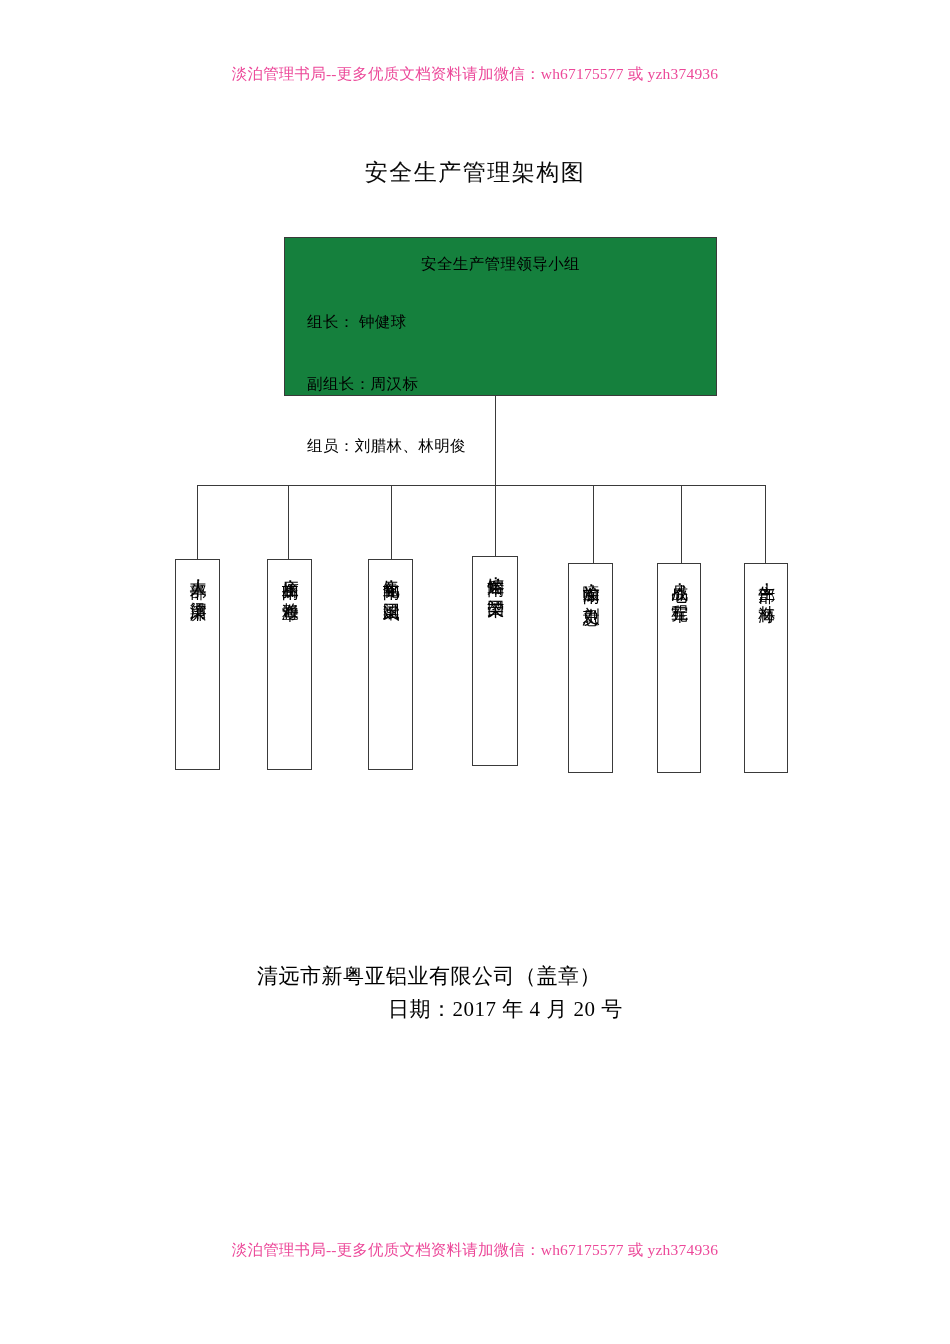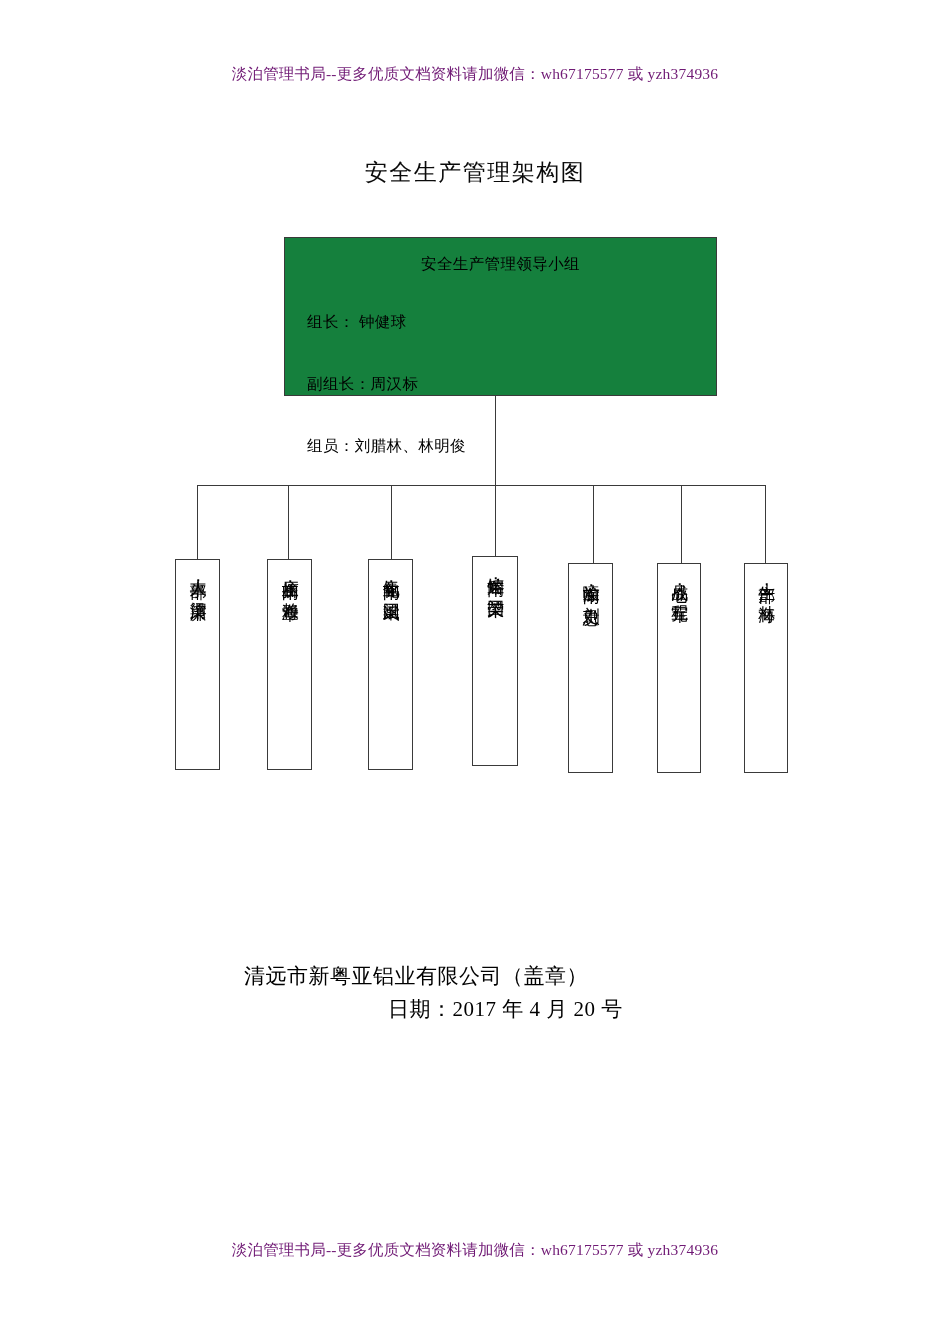--- a/index.html
+++ b/index.html
@@ -21,21 +21,21 @@
 
   
   .watermark {
     position: absolute;
     left: 0;
     width: 950px;
     text-align: center;
     font-size: 15.5px;
     letter-spacing: 0.2px;
     white-space: nowrap;
-    color: #701a75;
+    color: #ec4899;
   }
   .watermark-top { top: 64px; }
   .watermark-bottom { top: 1240px; }
 
   
   .doc-title {
     position: absolute;
     left: 0;
     top: 157px;
     width: 950px;
@@ -104,21 +104,21 @@
     text-orientation: upright;
     font-size: 17px;
     line-height: 1.22;
     letter-spacing: 1px;
     white-space: nowrap;
   }
 
   
   .sign-company {
     position: absolute;
-    left: 244px;
+    left: 257px;
     top: 962px;
     font-size: 21px;
     letter-spacing: 0.5px;
     white-space: nowrap;
   }
   .sign-date {
     position: absolute;
     left: 388px;
     top: 995px;
     font-size: 21px;

